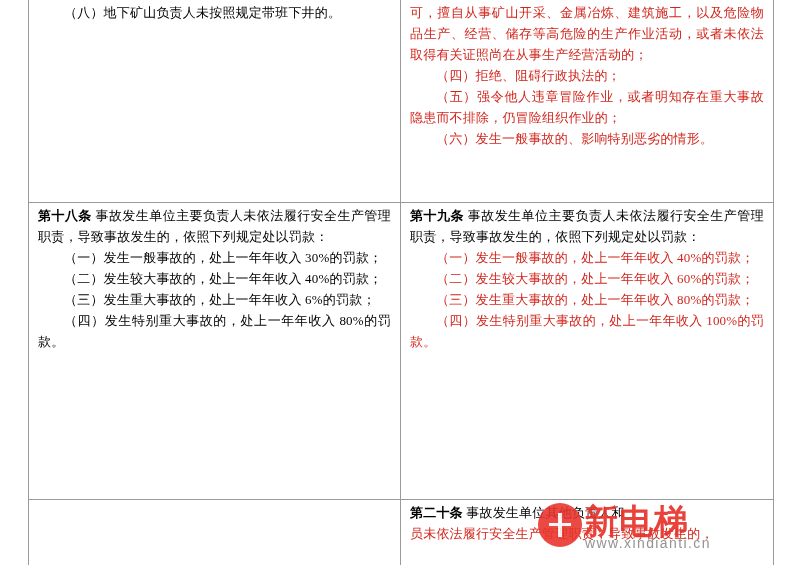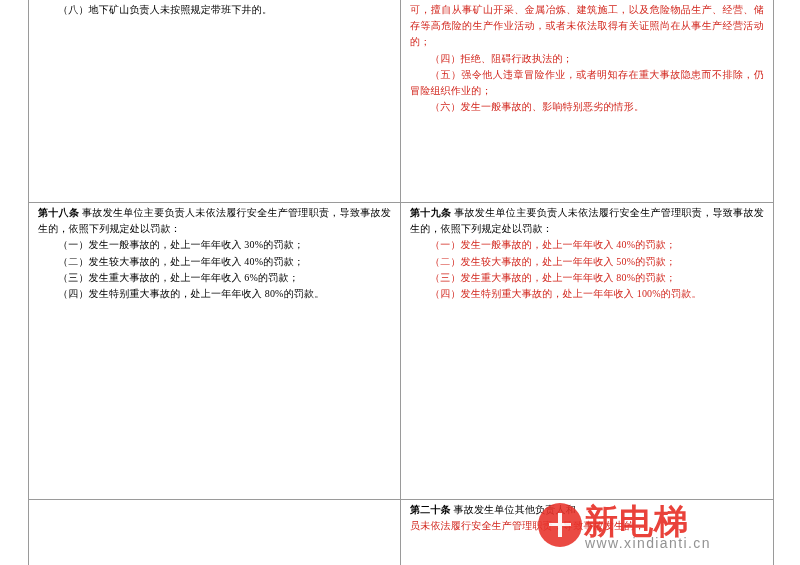--- a/index.html
+++ b/index.html
@@ -27,21 +27,21 @@
     width: 745px;
     border-collapse: collapse;
     table-layout: fixed;
   }
   table.doc-table col.left  { width: 372px; }
   table.doc-table col.right { width: 373px; }
   table.doc-table td {
     border: 1px solid #9a9a9a;
     vertical-align: top;
     padding: 2px 9px 4px 9px;
-    font-size: 10px;
+    font-size: 13px;
     line-height: 1.62;
     letter-spacing: 0.2px;
   }
   
   tr.row-top td { border-top: none; }
   tr.row-last td { border-bottom: none; }
 
   .black { color: #000000; }
   .red   { color: #d2261d; }
 
@@ -145,21 +145,21 @@
         <td class="c-ml">
           <p class="flow black"><span class="bold">第十八条</span><span>  事故发生单位主要负责人未依法履行安全生产管理职责，导致事故发生的，依照下列规定处以罚款：</span></p>
           <p class="ind black">（一）发生一般事故的，处上一年年收入 30%的罚款；</p>
           <p class="ind black">（二）发生较大事故的，处上一年年收入 40%的罚款；</p>
           <p class="ind black">（三）发生重大事故的，处上一年年收入 6%的罚款；</p>
           <p class="ind black">（四）发生特别重大事故的，处上一年年收入 80%的罚款。</p>
         </td>
         <td class="c-mr">
           <p class="flow black"><span class="bold">第十九条</span><span>  事故发生单位主要负责人未依法履行安全生产管理职责，导致事故发生的，依照下列规定处以罚款：</span></p>
           <p class="ind red">（一）发生一般事故的，处上一年年收入 40%的罚款；</p>
-          <p class="ind red">（二）发生较大事故的，处上一年年收入 50%的罚款；</p>
+          <p class="ind red">（二）发生较大事故的，处上一年年收入 60%的罚款；</p>
           <p class="ind red">（三）发生重大事故的，处上一年年收入 80%的罚款；</p>
           <p class="ind red">（四）发生特别重大事故的，处上一年年收入 100%的罚款。</p>
         </td>
       </tr>
 
       <tr class="row-last">
         <td class="c-bl"></td>
         <td class="c-br">
           <p class="flow black"><span class="bold">第二十条</span><span>  事故发生单位其他负责人和</span></p>
           <p class="flow red">员未依法履行安全生产管理职责，导致事故发生的，</p>

